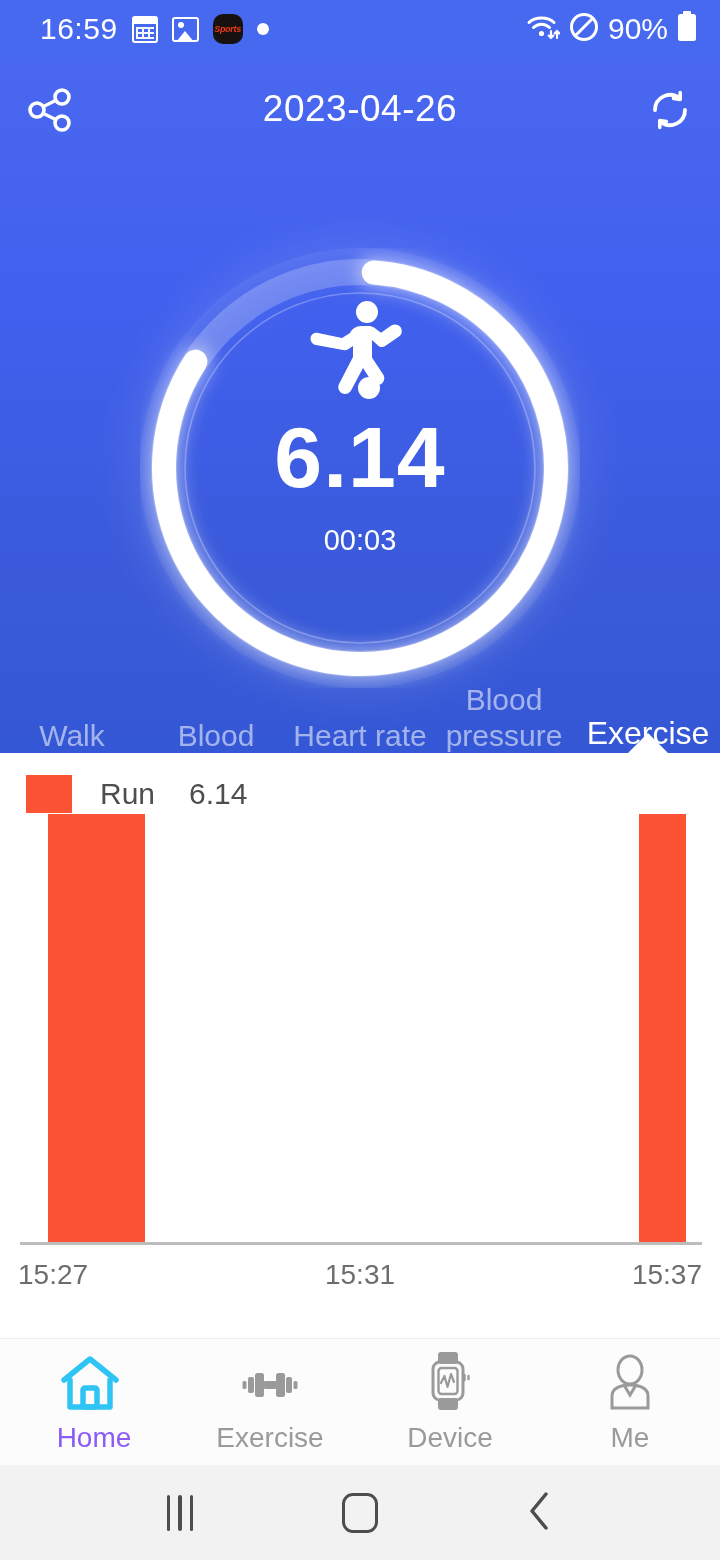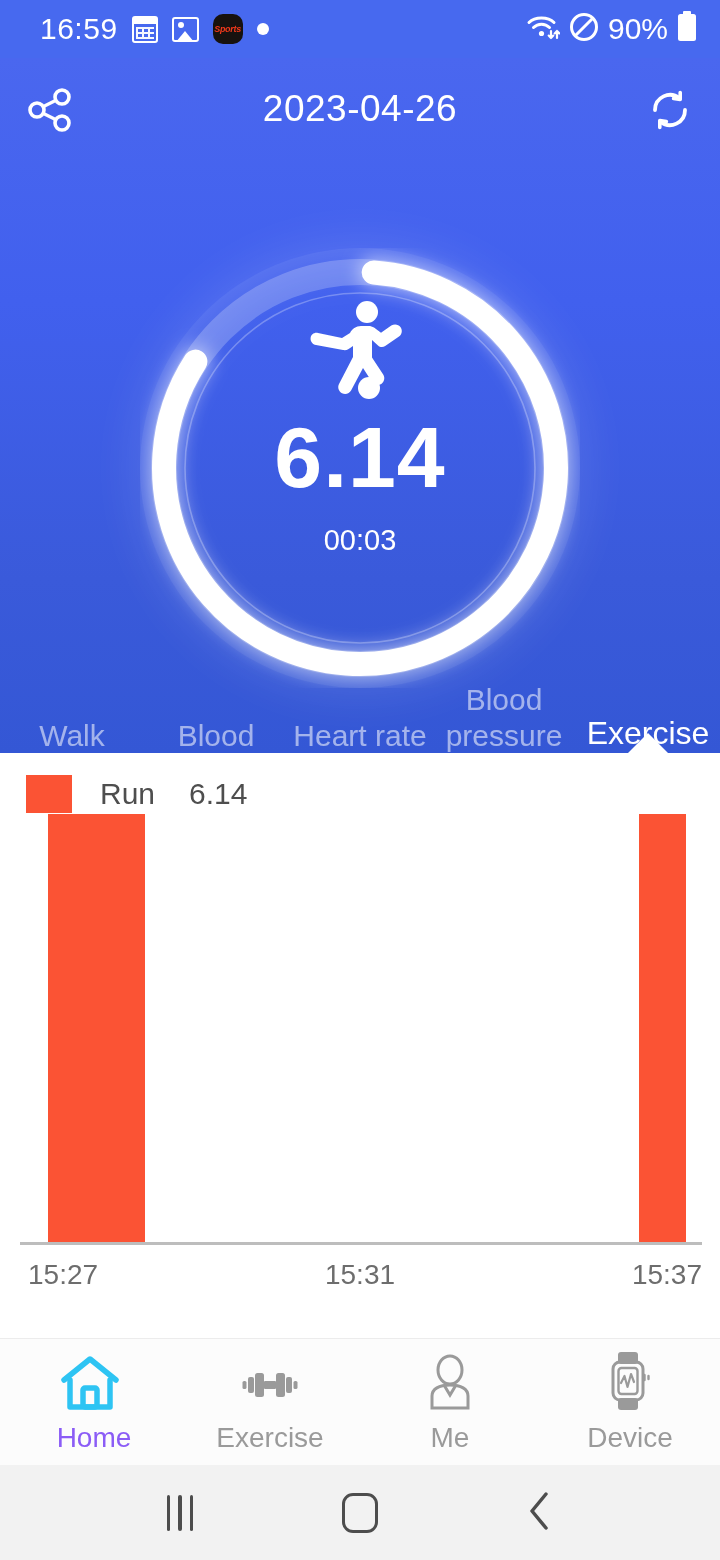--- a/index.html
+++ b/index.html
@@ -98,21 +98,21 @@
   .legend-label{ font-size:30px; color:#4e4e4e; }
   .legend-value{ font-size:30px; color:#4e4e4e; margin-left:6px; }
 
   .plot{ position:absolute; left:0; top:110px; width:720px; height:430px; }
   .axis-line{ position:absolute; left:20px; right:18px; bottom:48px; height:3px; background:#bdbdbd; }
   .bars{ position:absolute; left:0; right:0; bottom:51px; height:428px; }
   .bar{ position:absolute; bottom:0; background:#fb5334; }
 
   .xlabels{ position:absolute; left:0; right:0; bottom:2px; height:44px; }
   .xlab{ position:absolute; font-size:28px; color:#6d6d6d; bottom:0; }
-  .xlab.l{ left:28px; }
+  .xlab.l{ left:18px; }
   .xlab.c{ left:50%; transform:translateX(-50%); }
   .xlab.r{ right:18px; }
 
   
   .bottomnav{
     position:absolute; top:1338px; left:0; width:720px; height:127px;
     background:#fcfcfc; border-top:1.5px solid #ececec;
     display:flex; align-items:center;
   }
   .navitem{ flex:1; display:flex; flex-direction:column; align-items:center; gap:10px; cursor:pointer; }
@@ -296,42 +296,42 @@
         <rect x="47" y="17" width="6" height="16" rx="2"></rect>
         <rect x="3.5" y="21" width="4" height="8" rx="1.6"></rect>
         <rect x="54.5" y="21" width="4" height="8" rx="1.6"></rect>
       </svg>
     </span>
     <span class="navlabel">Exercise</span>
   </div>
 
   <div class="navitem">
     <span class="navicon">
-      <svg width="52" height="58" viewBox="0 0 52 58" fill="none" stroke="#9a9a9a" stroke-width="3">
-        <ellipse cx="26" cy="16" rx="12" ry="14"></ellipse>
-        <path d="M8 54 L8 42 C8 35 15 31 26 31 C37 31 44 35 44 42 L44 54 Z"></path>
-        <path d="M20 31 L26 41 L32 31"></path>
-      </svg>
-    </span>
-    <span class="navlabel">Me</span>
-  </div>
-
-  <div class="navitem">
-    <span class="navicon">
       <svg width="50" height="62" viewBox="0 0 50 62" fill="none" stroke="#9a9a9a" stroke-width="3">
         <rect x="13" y="2" width="20" height="12" rx="3" fill="#9a9a9a" stroke="none"></rect>
         <rect x="13" y="48" width="20" height="12" rx="3" fill="#9a9a9a" stroke="none"></rect>
         <rect x="8" y="12" width="30" height="38" rx="7"></rect>
         <rect x="13.5" y="18" width="19" height="26" rx="3" stroke-width="2.4"></rect>
         <path d="M16 33 l3.5 -7 l3 11 l3.5 -13 l3 8" stroke-width="2.2" stroke-linejoin="round" stroke-linecap="round"></path>
         <path d="M39.5 25 v5 M43.5 26 v3" stroke-width="2.4" stroke-linecap="round"></path>
       </svg>
     </span>
     <span class="navlabel">Device</span>
   </div>
+
+  <div class="navitem">
+    <span class="navicon">
+      <svg width="52" height="58" viewBox="0 0 52 58" fill="none" stroke="#9a9a9a" stroke-width="3">
+        <ellipse cx="26" cy="16" rx="12" ry="14"></ellipse>
+        <path d="M8 54 L8 42 C8 35 15 31 26 31 C37 31 44 35 44 42 L44 54 Z"></path>
+        <path d="M20 31 L26 41 L32 31"></path>
+      </svg>
+    </span>
+    <span class="navlabel">Me</span>
+  </div>
 </div>
 
 <div class="sysnav">
   <div class="sysbtn">
     <span class="recents">
         <i></i>
         <i></i>
         <i></i>
       </span>
   </div>

